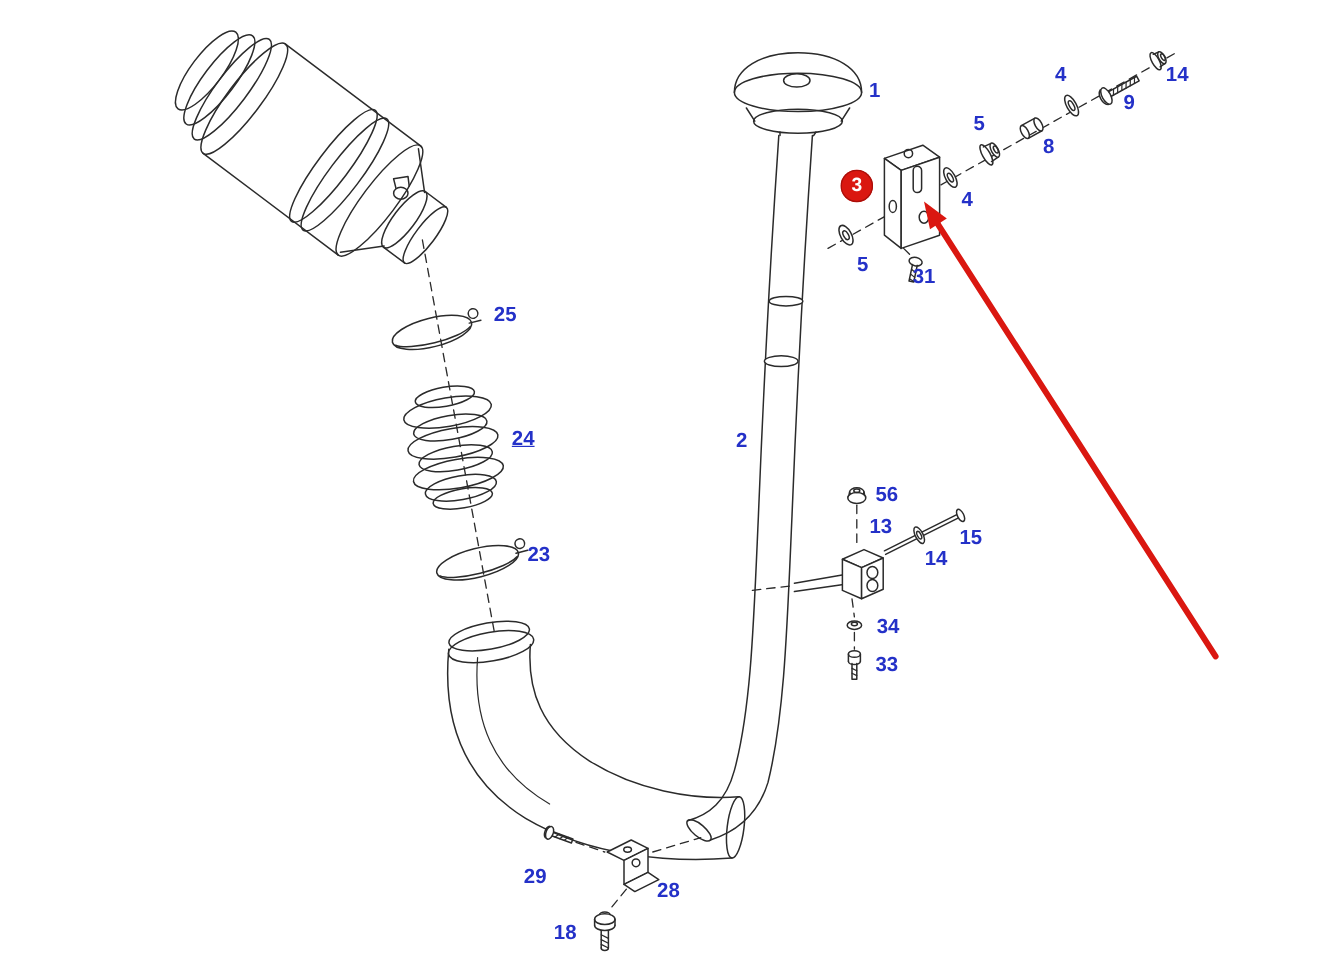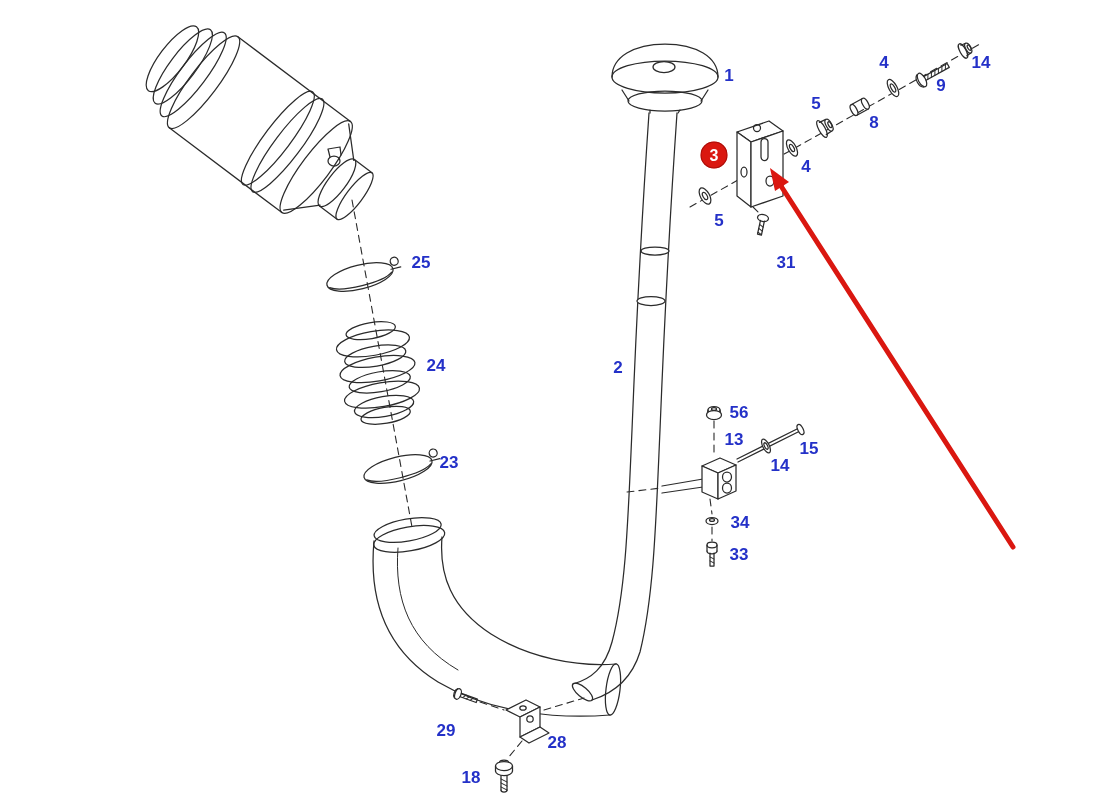--- a/index.html
+++ b/index.html
@@ -260,23 +260,23 @@
 
   <div class="label-layer">
       <div class="part-label" style="left: 729px; top: 75px;">1</div>
       <div class="part-label" style="left: 884px; top: 62px;">4</div>
       <div class="part-label" style="left: 981px; top: 62px;">14</div>
       <div class="part-label" style="left: 941px; top: 85px;">9</div>
       <div class="part-label" style="left: 816px; top: 103px;">5</div>
       <div class="part-label" style="left: 874px; top: 122px;">8</div>
       <div class="part-label" style="left: 806px; top: 166px;">4</div>
       <div class="part-label" style="left: 719px; top: 220px;">5</div>
-      <div class="part-label" style="left: 786px; top: 230px; margin-top: 32px;">31</div>
+      <div class="part-label" style="left: 770px; top: 230px;">31</div>
       <div class="part-label" style="left: 421px; top: 262px;">25</div>
-      <div class="part-label" style="left: 436px; top: 365px;">24</div>
+      <div class="part-label" style="left: 436px; top: 365px; text-decoration: underline;">24</div>
       <div class="part-label" style="left: 618px; top: 367px;">2</div>
       <div class="part-label" style="left: 449px; top: 462px;">23</div>
       <div class="part-label" style="left: 739px; top: 412px;">56</div>
       <div class="part-label" style="left: 734px; top: 439px;">13</div>
       <div class="part-label" style="left: 809px; top: 448px;">15</div>
       <div class="part-label" style="left: 780px; top: 465px;">14</div>
       <div class="part-label" style="left: 740px; top: 522px;">34</div>
       <div class="part-label" style="left: 739px; top: 554px; text-align: center;">33</div>
       <div class="part-label" style="left: 446px; top: 706px; margin-top: 24px;">29</div>
       <div class="part-label" style="left: 557px; top: 742px;">28</div>

